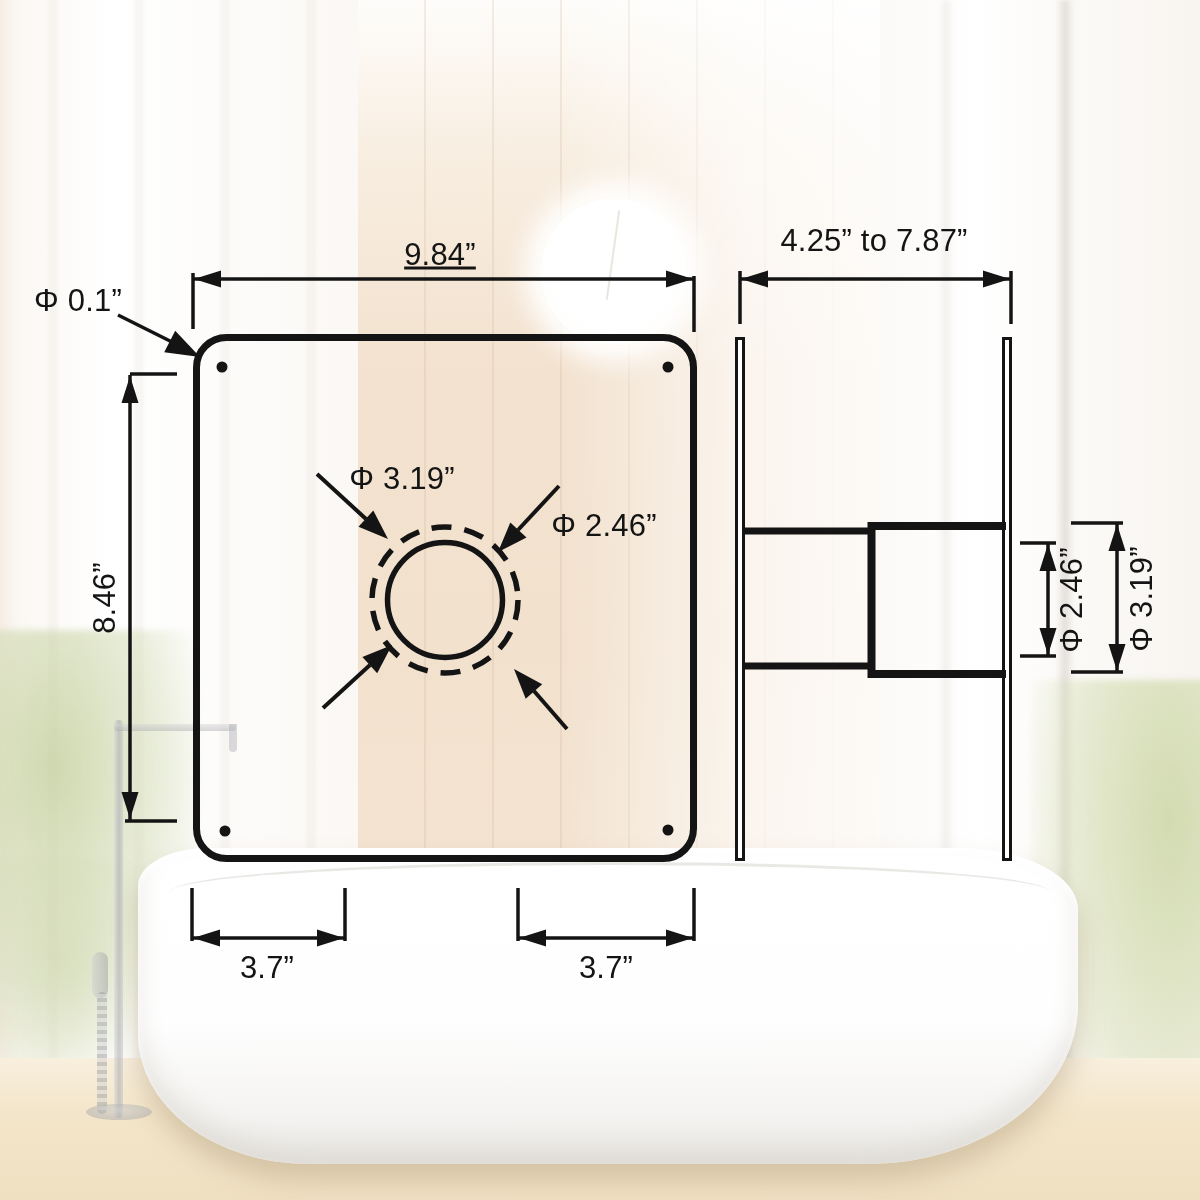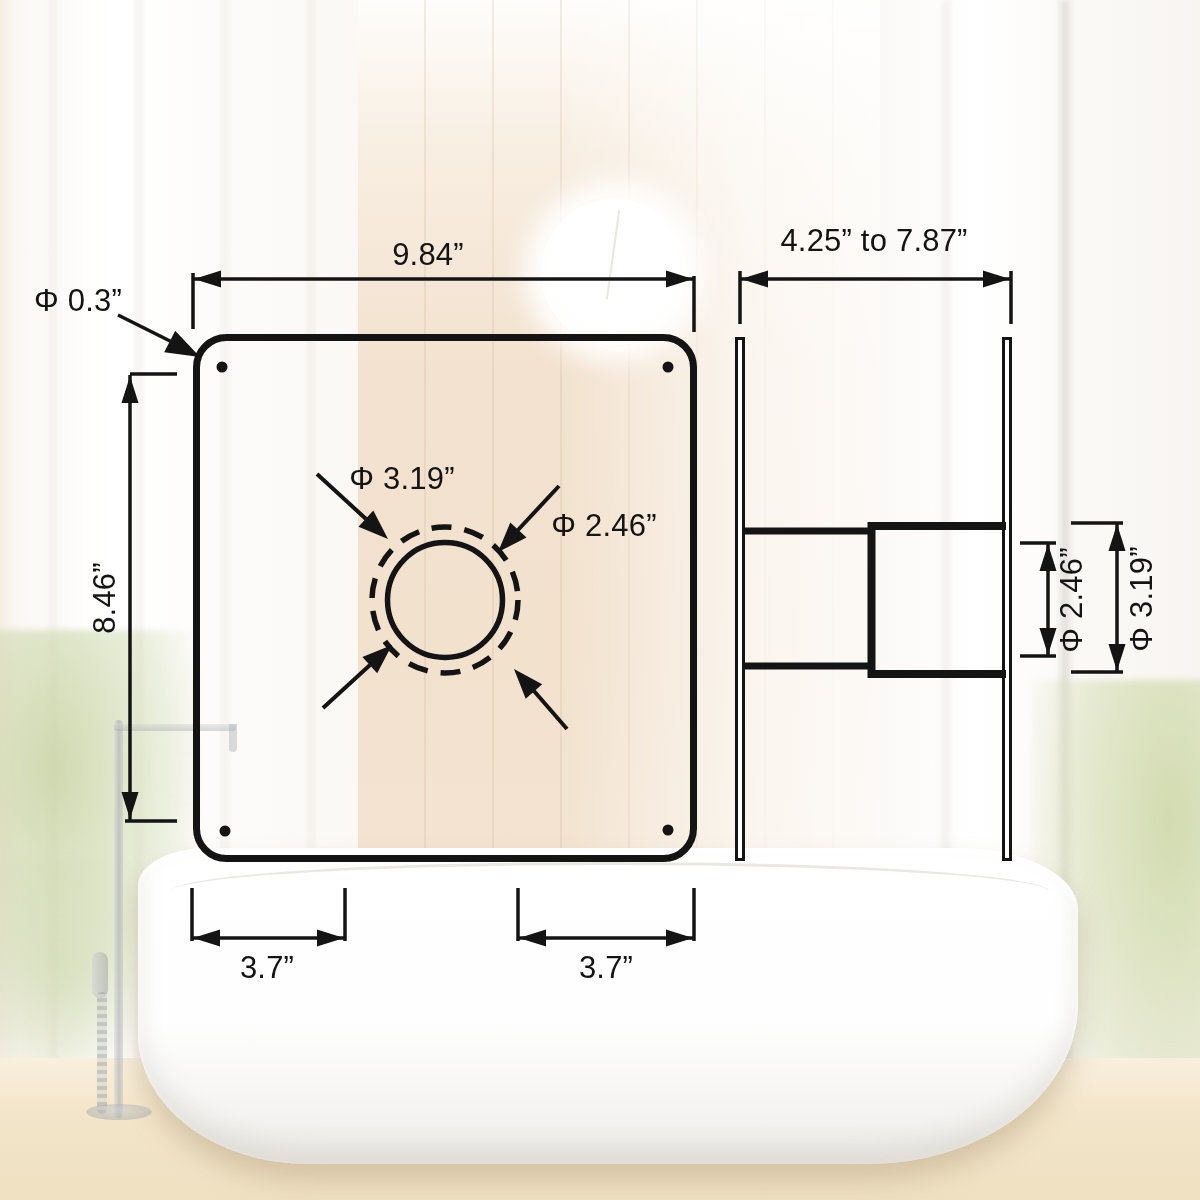--- a/index.html
+++ b/index.html
@@ -198,23 +198,23 @@
         <line x1="1071" y1="672" x2="1123" y2="672"></line>
         <line x1="1117" y1="523" x2="1117" y2="672"></line>
       </g>
       <g fill="#141414" stroke="none">
         <polygon points="1117,524 1108.5,551 1125.5,551"></polygon>
         <polygon points="1117,671 1108.5,644 1125.5,644"></polygon>
       </g>
     </g>
   </svg>
 
-  <div class="lbl" style="left:428px;top:254px;">9.84”</div>
+  <div class="lbl" style="left:440px;top:254px;text-decoration:underline;">9.84”</div>
   <div class="lbl" style="left:874px;top:240px;">4.25” to 7.87”</div>
-  <div class="lbl" style="left:78px;top:300px;">Φ 0.3”</div>
+  <div class="lbl" style="left:78px;top:300px;">Φ 0.1”</div>
   <div class="lbl" style="left:402px;top:478px;">Φ 3.19”</div>
   <div class="lbl" style="left:604px;top:525px;">Φ 2.46”</div>
   <div class="lbl rot" style="left:104px;top:598px;">8.46”</div>
   <div class="lbl" style="left:267px;top:967px;">3.7”</div>
   <div class="lbl" style="left:606px;top:967px;">3.7”</div>
   <div class="lbl rot" style="left:1071px;top:600px;">Φ 2.46”</div>
   <div class="lbl rot" style="left:1141px;top:599px;">Φ 3.19”</div>
 
 </div>
 

